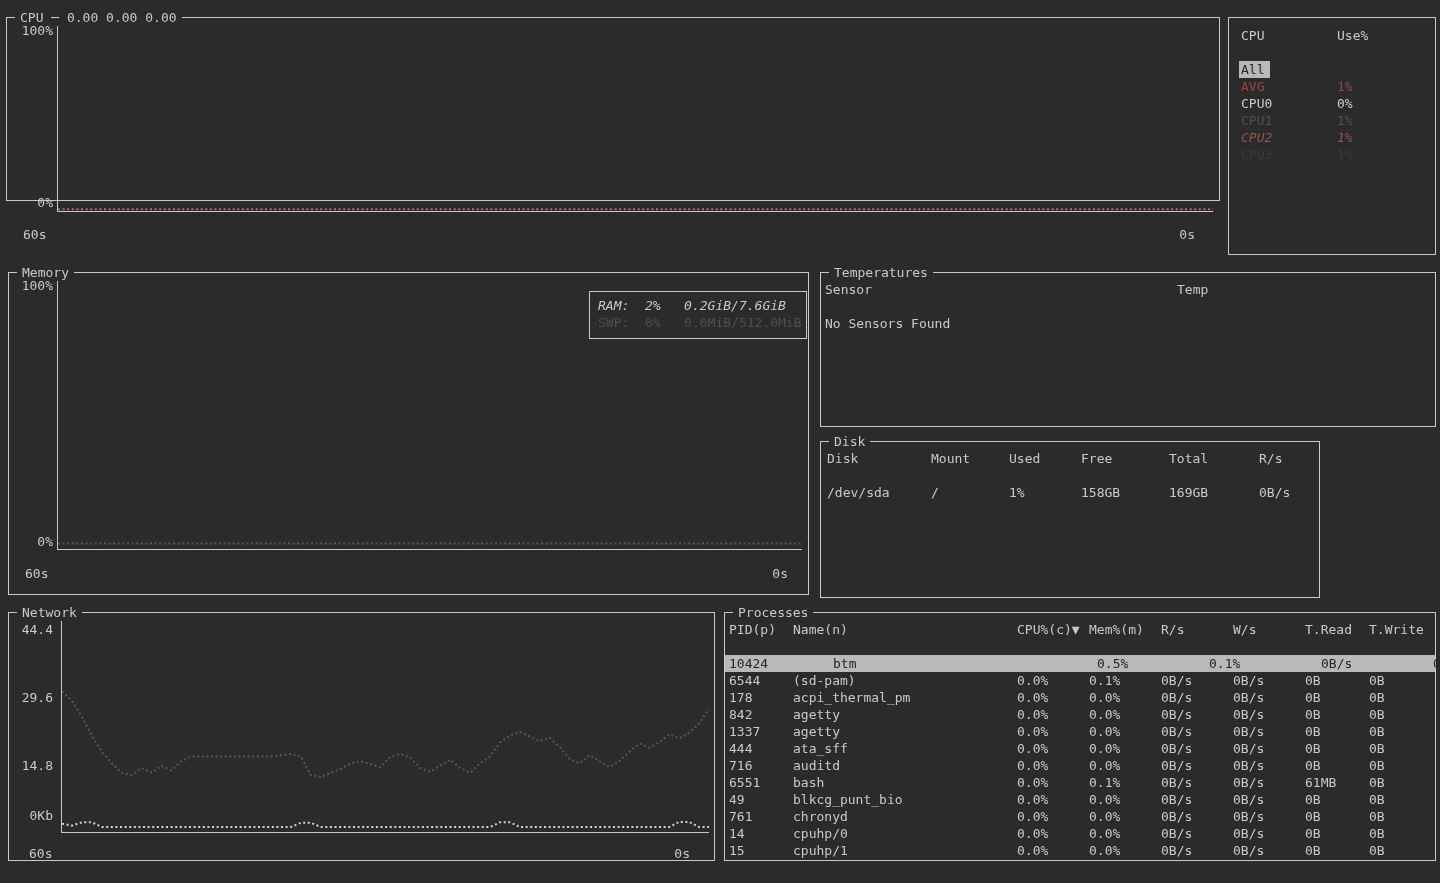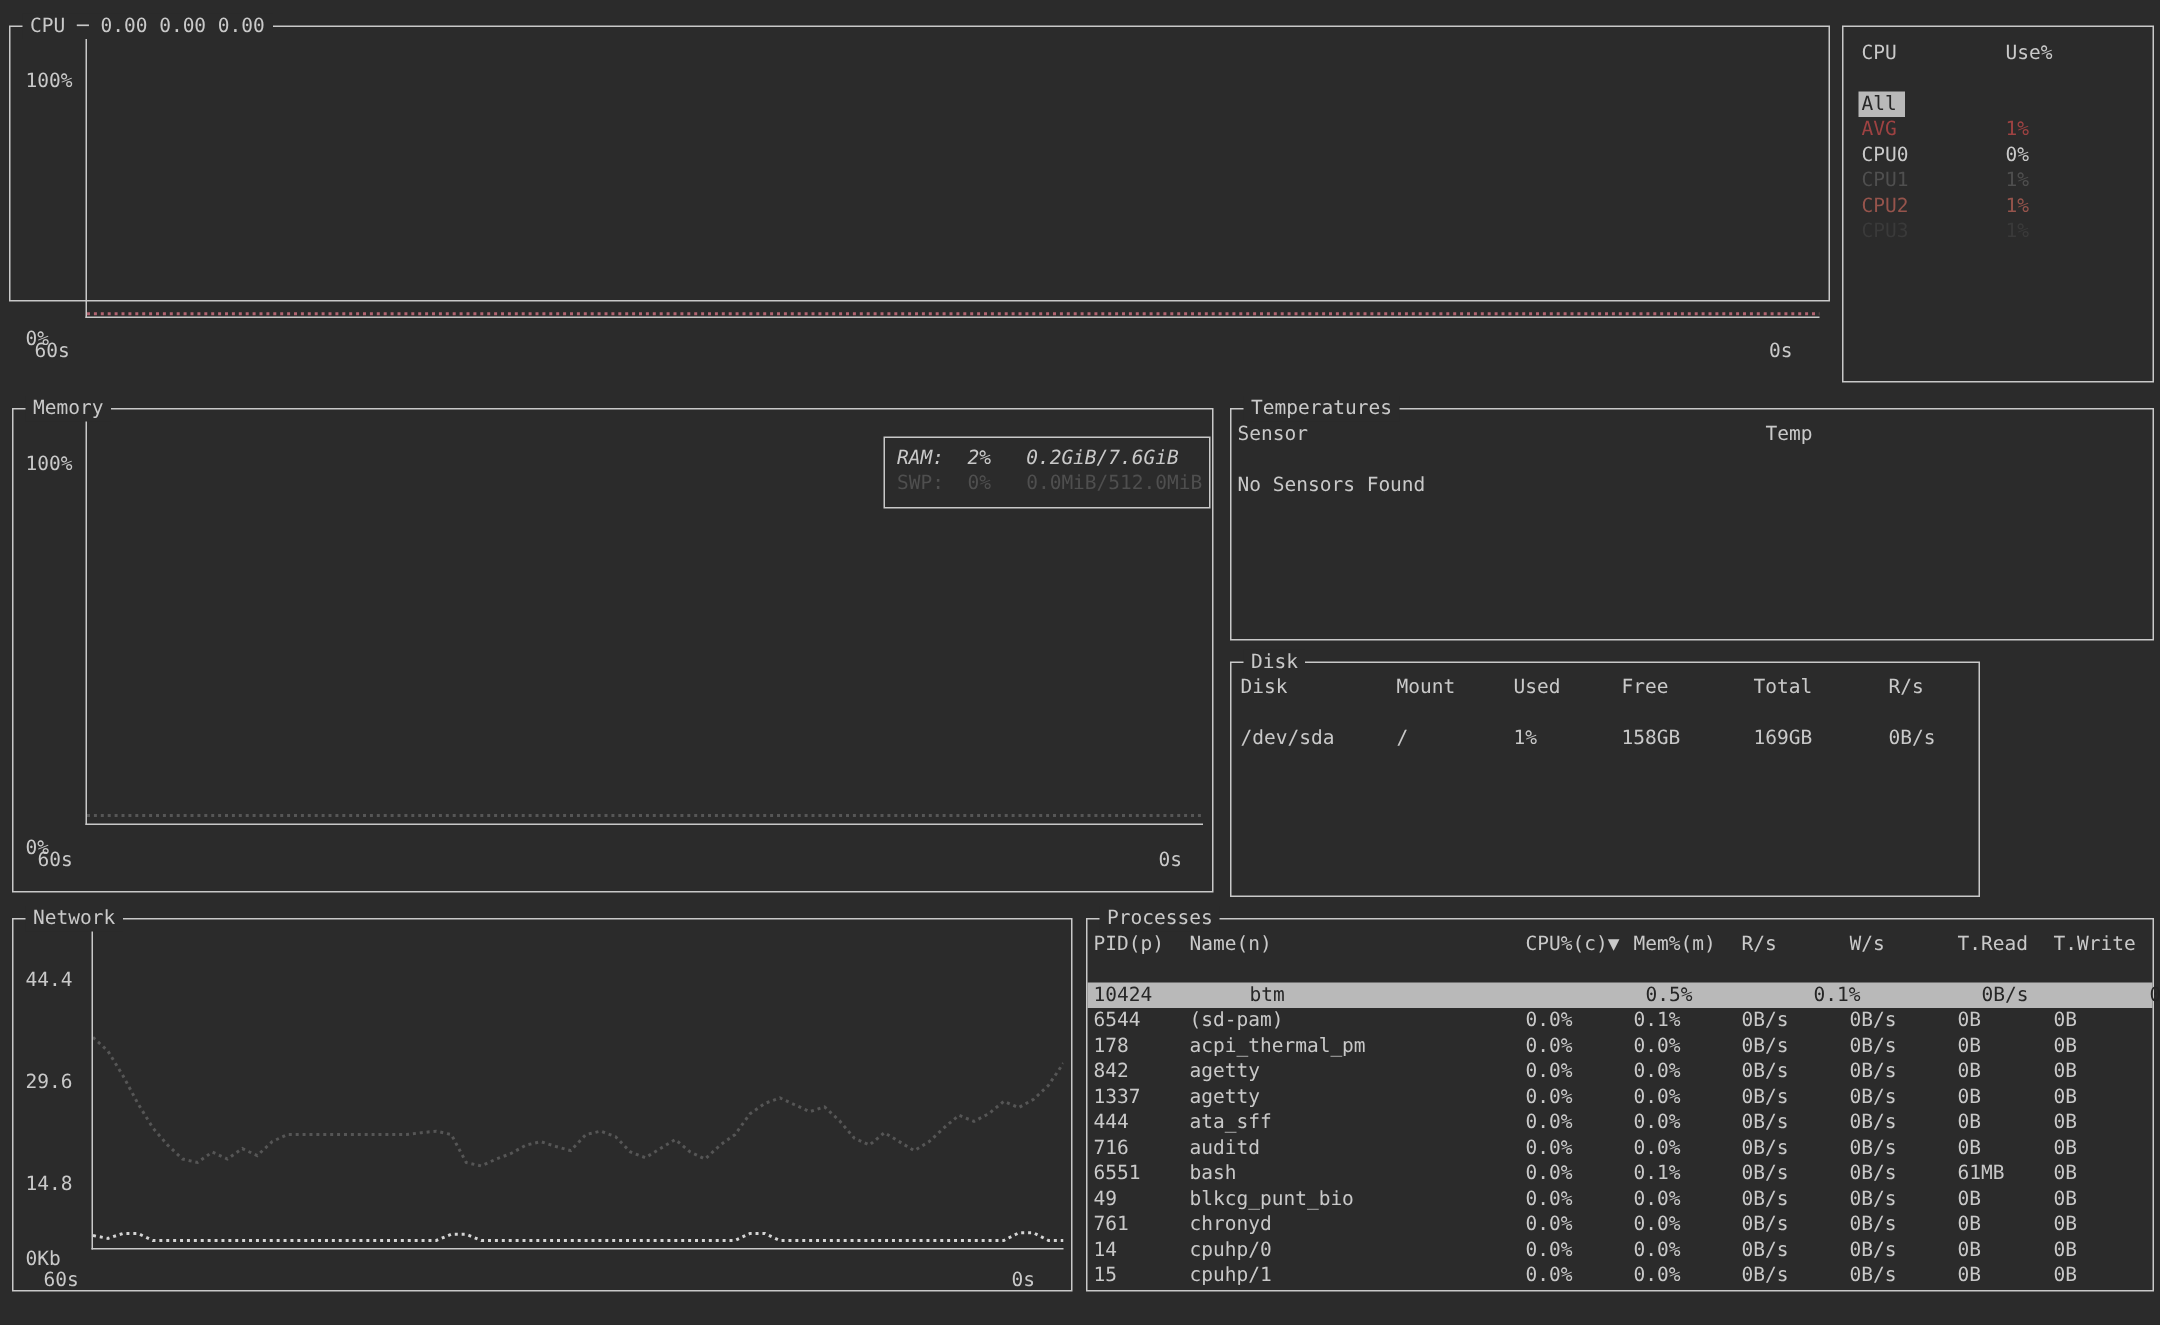--- a/index.html
+++ b/index.html
@@ -9,27 +9,27 @@
   html,body{margin:0;padding:0;}
   body{
     position:relative; width:1440px; height:883px; overflow:hidden;
     background:var(--bg); color:var(--text);
     font-family:"DejaVu Sans Mono","Liberation Mono",monospace;
     font-size:13px; line-height:17px;
   }
   .panel{position:absolute; border:1px solid var(--border); box-sizing:border-box; background:var(--bg);}
   .panel-title{position:absolute; top:-9px; left:8px; background:var(--bg); padding:0 5px; white-space:pre; z-index:2;}
   .lbl{position:absolute; white-space:pre;}
-  .ylab{position:absolute; width:36px; text-align:left; white-space:pre;margin-top:24px;}
+  .ylab{position:absolute; width:36px; text-align:right; white-space:pre;}
   .axis-y{position:absolute; width:1px; background:var(--border);}
   .axis-x{position:absolute; height:1px; background:var(--border);}
   .dim{color:var(--dim);}
   .dimmer{color:var(--dimmer);}
   .red{color:var(--red);}
-  .red_soft{color:var(--red-soft);}
+  .red_soft{color:var(--red-soft);font-style:italic;}
   .light{color:var(--text);}
   svg{position:absolute; display:block;}
   
   .leg-row{position:absolute; left:0; width:100%; height:17px; display:grid; grid-template-columns:96px 1fr; padding-left:12px; box-sizing:border-box;}
   .leg-header{top:9px;}
   .leg-row .sel-name{background:var(--sel-bg); color:var(--sel-fg); margin-left:-2px; padding:0 6px 0 2px;}
   .leg-name{justify-self:start;}
   
   .overlay-box{position:absolute; border:1px solid var(--border); background:var(--bg); box-sizing:border-box; z-index:3;}
   

